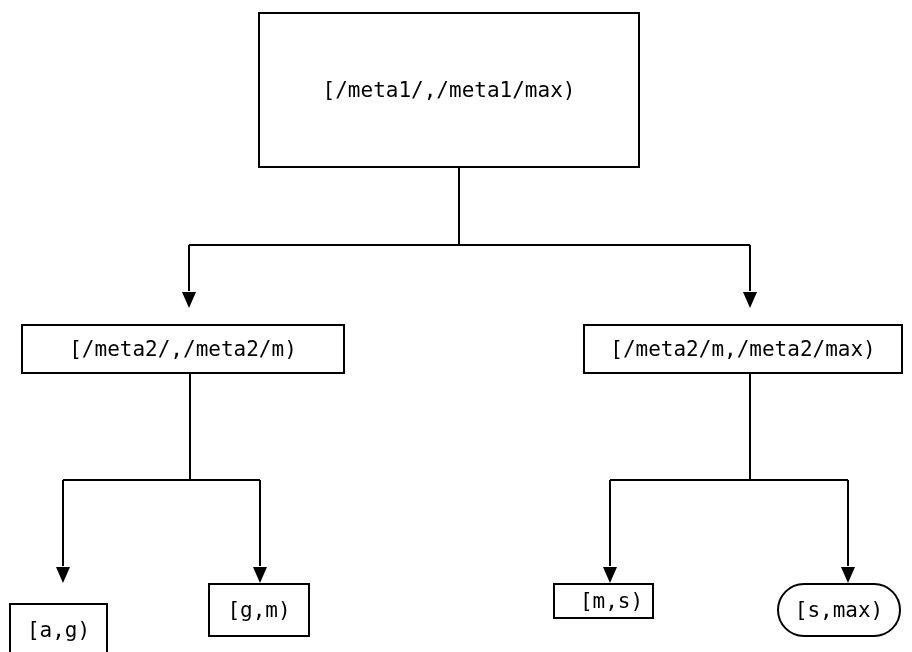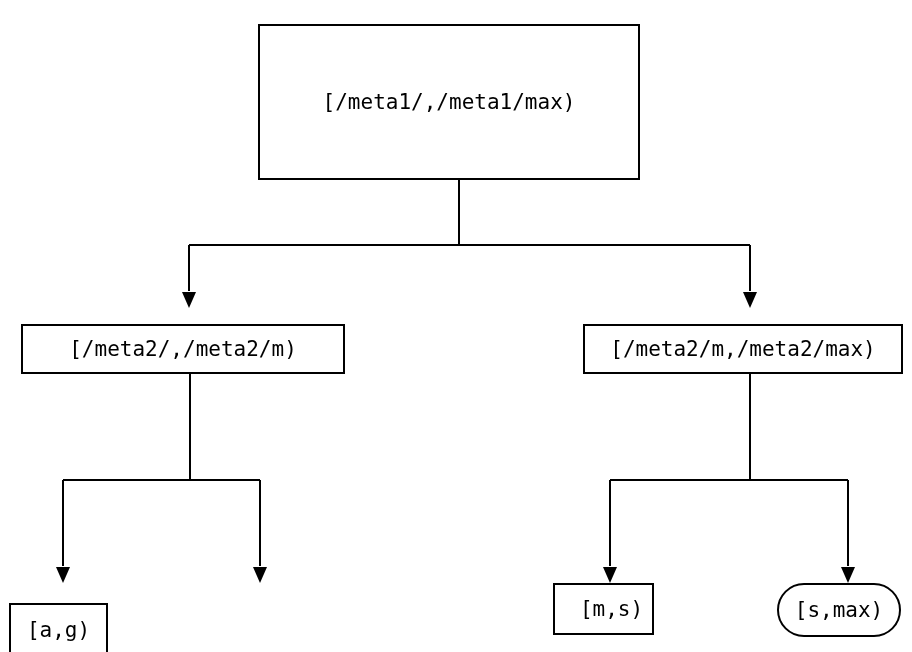--- a/index.html
+++ b/index.html
@@ -75,38 +75,41 @@
     <g>
       <path d="M 750 374 L 750 480" stroke="#000000" stroke-width="2" fill="none"></path>
       <path d="M 610 480 L 848 480" stroke="#000000" stroke-width="2" fill="none"></path>
       <path d="M 610 480 L 610 566" stroke="#000000" stroke-width="2" fill="none"></path>
       <path d="M 848 480 L 848 566" stroke="#000000" stroke-width="2" fill="none"></path>
       <polygon points="603,567 617,567 610,583" fill="#000000"></polygon>
       <polygon points="841,567 855,567 848,583" fill="#000000"></polygon>
     </g>
   </svg>
 
-  <div class="node-box node-root" style="left:258px; top:24px; width:382px; height:156px;">
+  <div class="node-box node-root" style="left:258px; top:12px; width:382px; height:156px;">
     <span class="node-label">[/meta1/,/meta1/max)</span>
   </div>
 
   <div class="node-box node-mid" style="left:21px; top:324px; width:324px; height:50px;">
     <span class="node-label">[/meta2/,/meta2/m)</span>
   </div>
 
   <div class="node-box node-mid" style="left:583px; top:324px; width:320px; height:50px;justify-content:center;">
     <span class="node-label">[/meta2/m,/meta2/max)</span>
   </div>
 
   <div class="node-box node-leaf" style="left:9px; top:583px; width:99px; height:54px;margin-top:20px;">
     <span class="node-label">[a,g)</span>
   </div>
 
+  <div class="node-box node-leaf" style="left:208px; top:583px; width:102px; height:54px;">
+    <span class="node-label">[g,m)</span>
+  </div>
 
-  <div class="node-box node-leaf" style="left:553px; top:583px; width:101px; height:52px;padding-left:16px;">
+  <div class="node-box node-leaf" style="left:553px; top:583px; width:101px; height:36px;padding-left:16px;">
     <span class="node-label">[m,s)</span>
   </div>
 
   <div class="node-box node-leaf" style="left:777px; top:583px; width:124px; height:54px;border-radius:27px;">
     <span class="node-label">[s,max)</span>
   </div>
 
 </div>
 
 </body></html>

